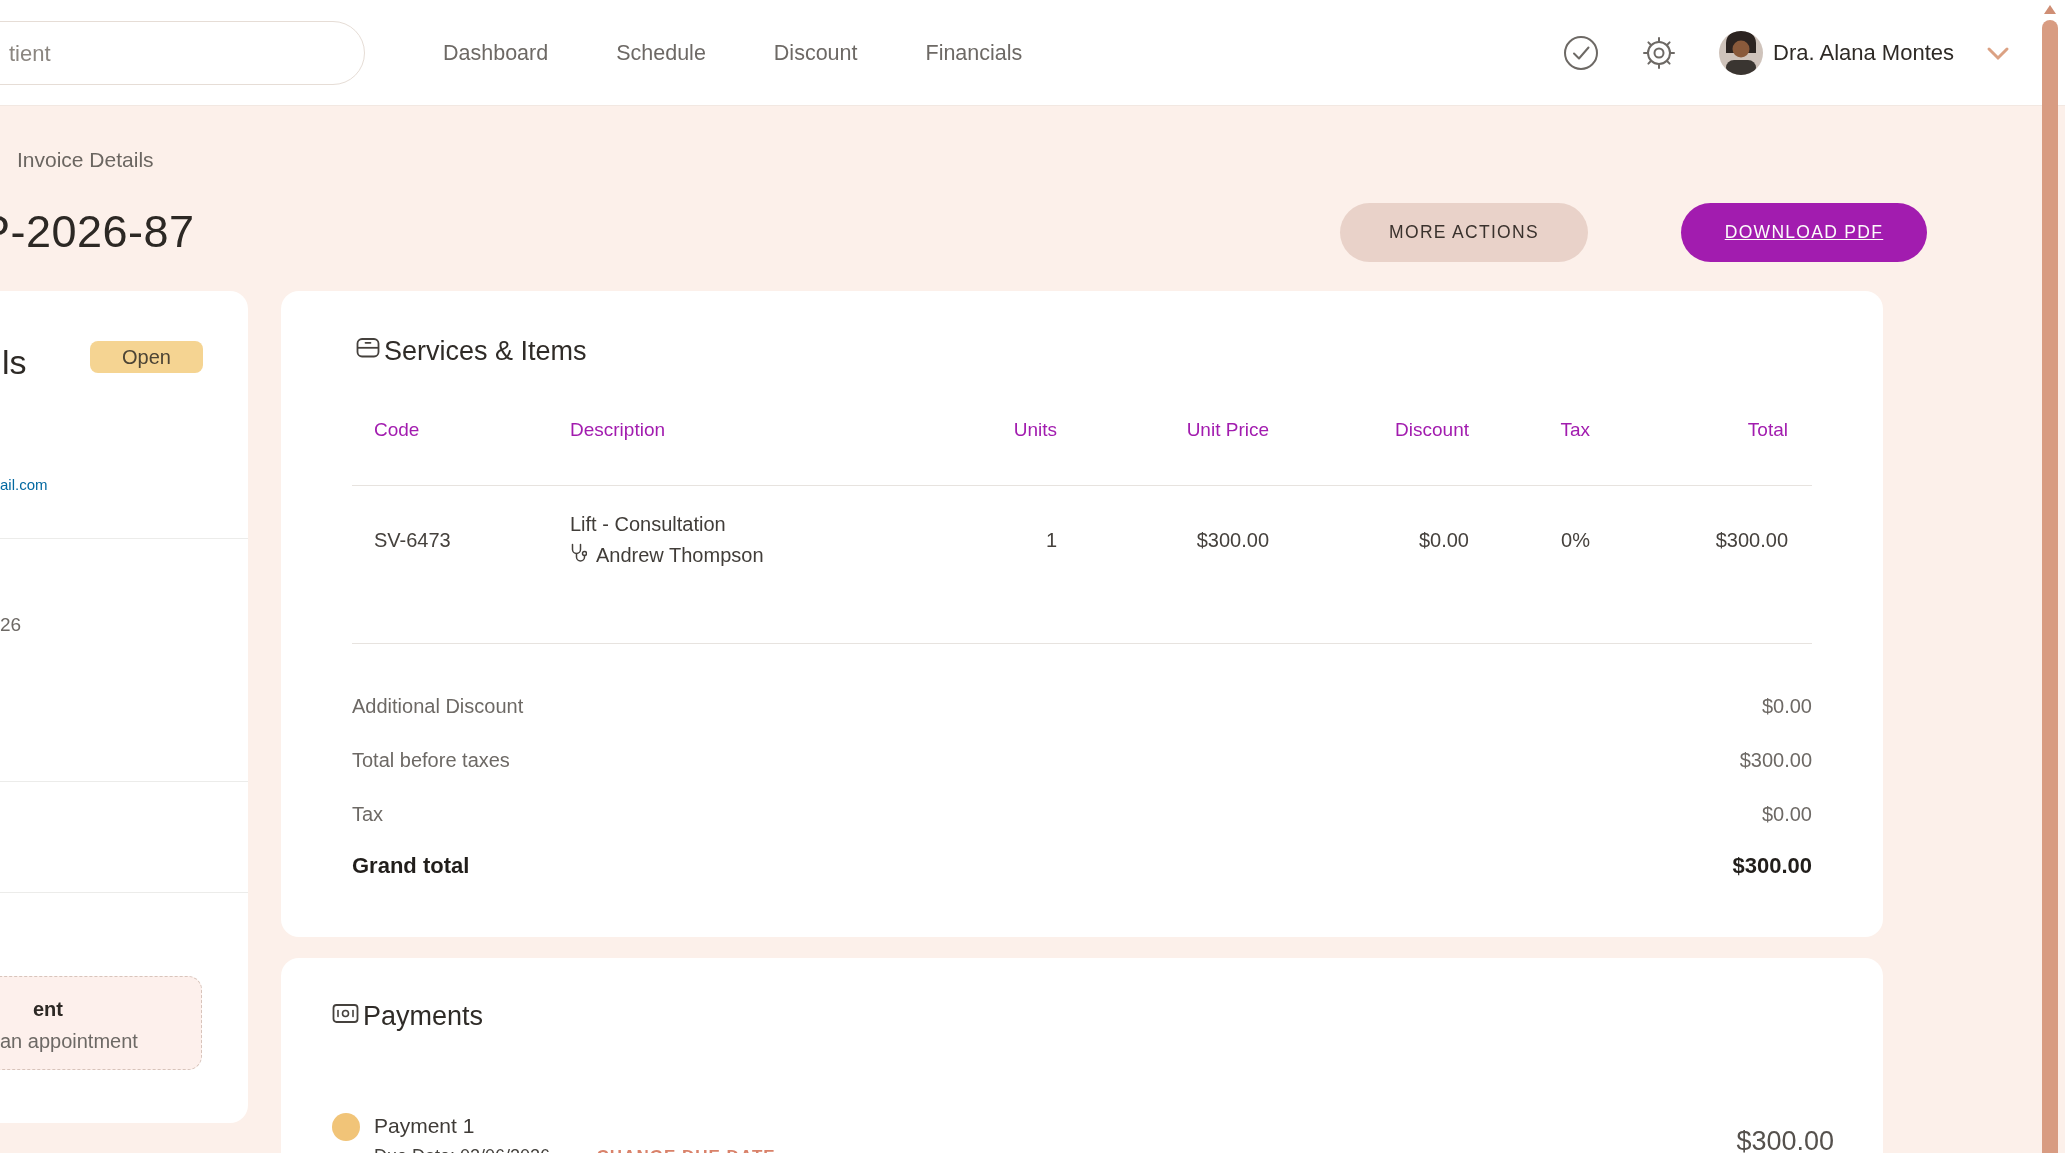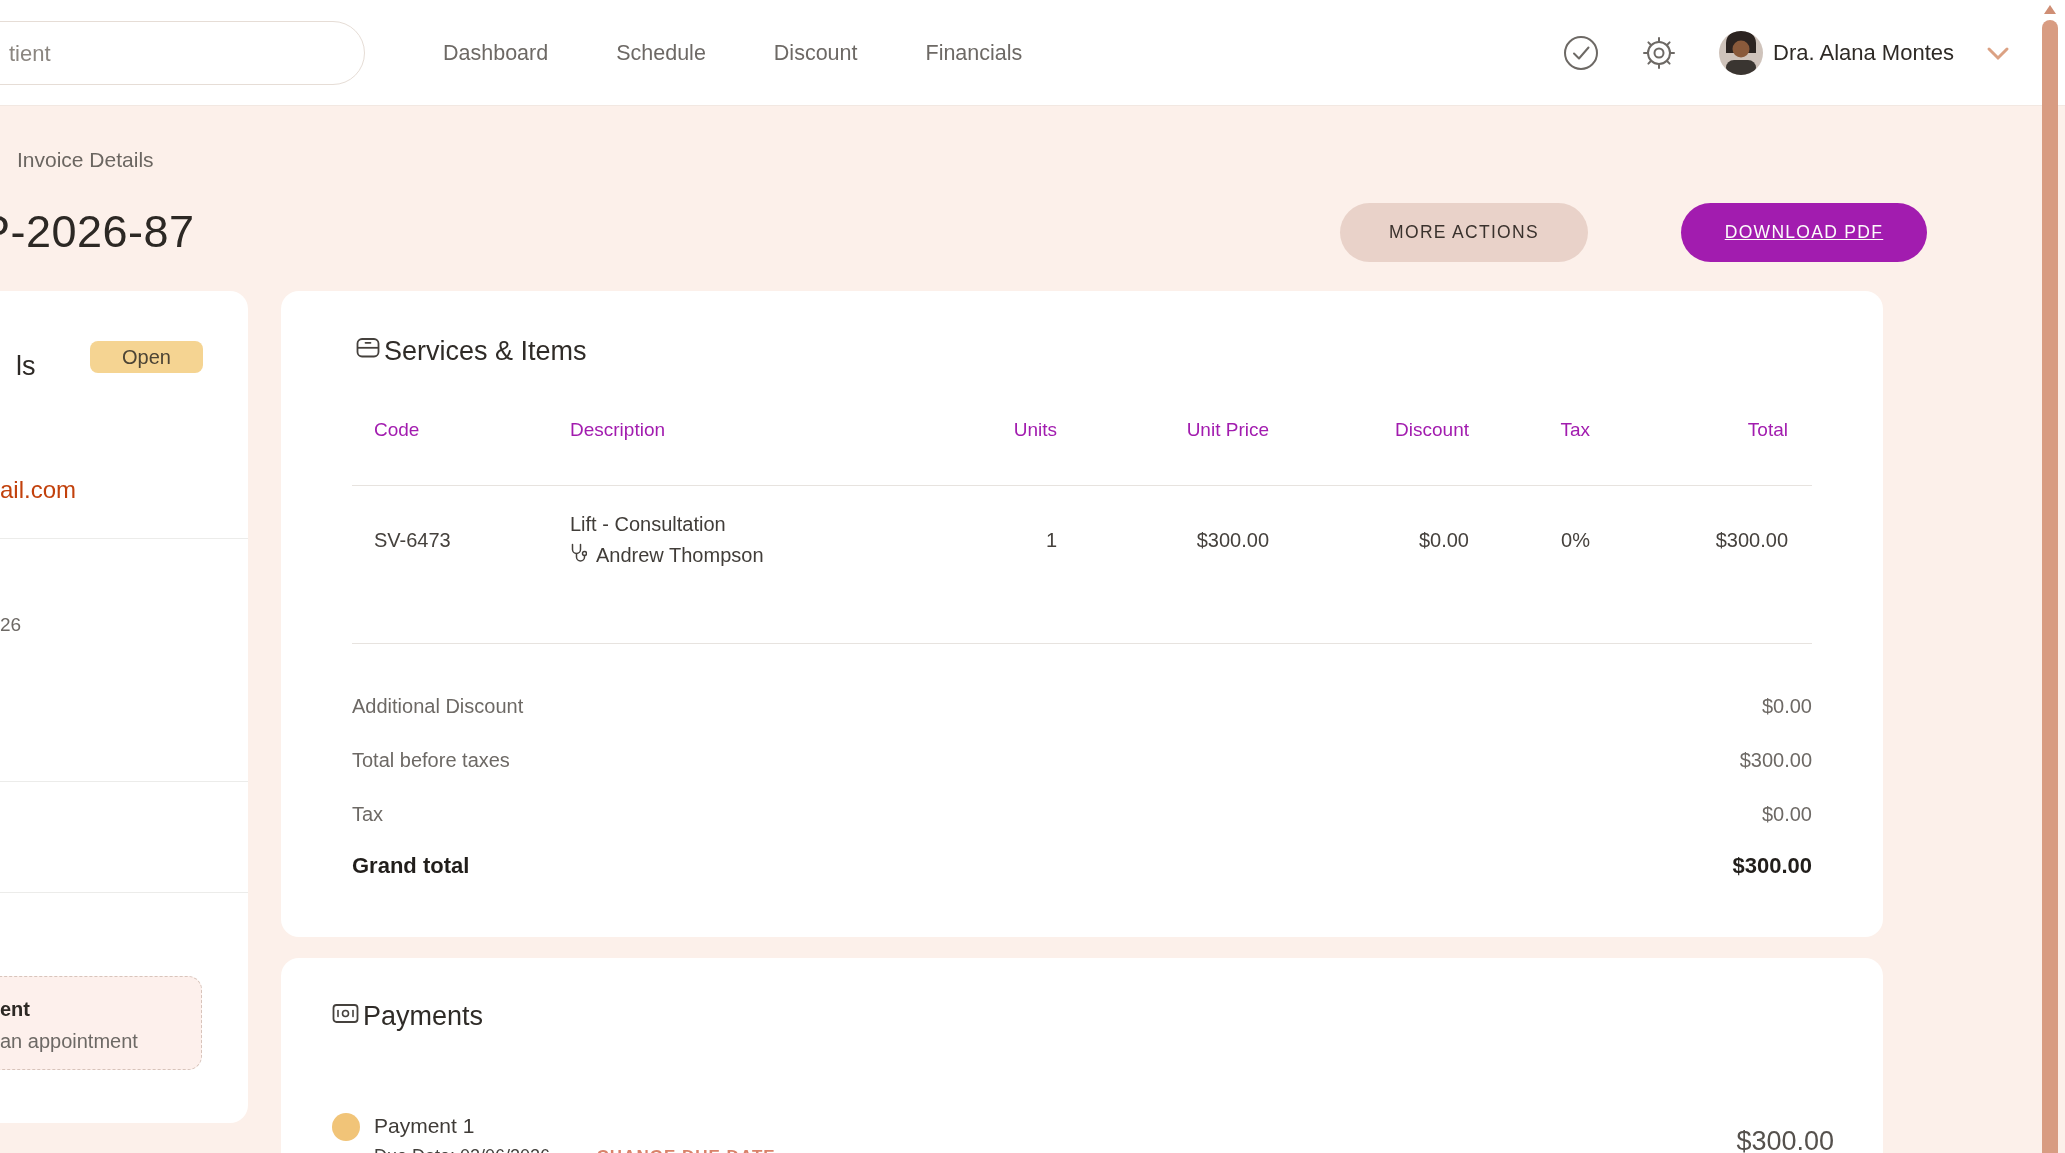--- a/index.html
+++ b/index.html
@@ -37,31 +37,31 @@
         font-family:"Liberation Sans", sans-serif; font-size:17.5px; font-weight:500;
         letter-spacing:1.3px; cursor:pointer; }
   .btn-more{ left:1340px; width:248px; background:#e9d2c9; color:#3a322d; }
   .btn-download{ left:1681px; width:246px; background:#a21caf; color:#fdfcfb;text-decoration:underline; }
   
   .card{ position:absolute; background:#fff; border-radius:18px; }
   .sidebar-card{ left:-310px; top:291px; width:558px; height:832px; }
   .services-card{ left:281px; top:291px; width:1602px; height:646px; }
   .payments-card{ left:281px; top:958px; width:1602px; height:300px; }
   
-  .sb-title{ position:absolute; left:326px; top:52px; font-size:27px; color:#2d2925; font-weight:500;margin-top:8px; }
+  .sb-title{ position:absolute; left:312px; top:52px; font-size:34px; color:#2d2925; font-weight:500; }
   .sb-badge{ position:absolute; left:400px; top:50px; width:113px; height:32px;
              background:#f5d492; border-radius:8px; display:flex; align-items:center;
              justify-content:center; font-size:20px; color:#4c4435; }
-  .sb-email{ position:absolute; left:310px; top:185px; font-size:24px; color:#c2410c; }
+  .sb-email{ position:absolute; left:310px; top:185px; font-size:15px; color:#0369a1; }
   .sb-div{ position:absolute; left:0; width:558px; height:1px; background:#ececea; }
   .sb-date{ position:absolute; left:310px; top:323px; font-size:19px; color:#6d6965; }
   .sb-notice{ position:absolute; left:250px; top:685px; width:262px; height:94px;
               background:#fdf0ec; border:1px dashed #d8c4bb; border-radius:14px; }
   .sb-notice-title{ position:absolute; left:310px; top:707px; font-size:20px;
-                    font-weight:700; color:#2d2925; }
+                    font-weight:700; color:#2d2925;padding-left:33px; }
   .sb-notice-body{ position:absolute; left:310px; top:739px; font-size:20px; color:#6d6965; }
   
   .sec-head{ position:absolute; display:flex; gap:4px; }
   .sec-head .sec-title{ font-size:27px; color:#2f2b27; font-weight:500; }
   .col-h{ position:absolute; top:128px; font-size:19px; color:#a21caf; }
   .hairline{ position:absolute; left:71px; width:1460px; height:1px; background:#e7e3df; }
   .cell{ position:absolute; font-size:20px; color:#45413d; white-space:nowrap; }
   .desc2{ display:flex; align-items:center; gap:9px; }
   .tot-label{ position:absolute; left:71px; font-size:20px; color:#6d6965; }
   .tot-value{ position:absolute; right:71px; font-size:20px; color:#6d6965; }

